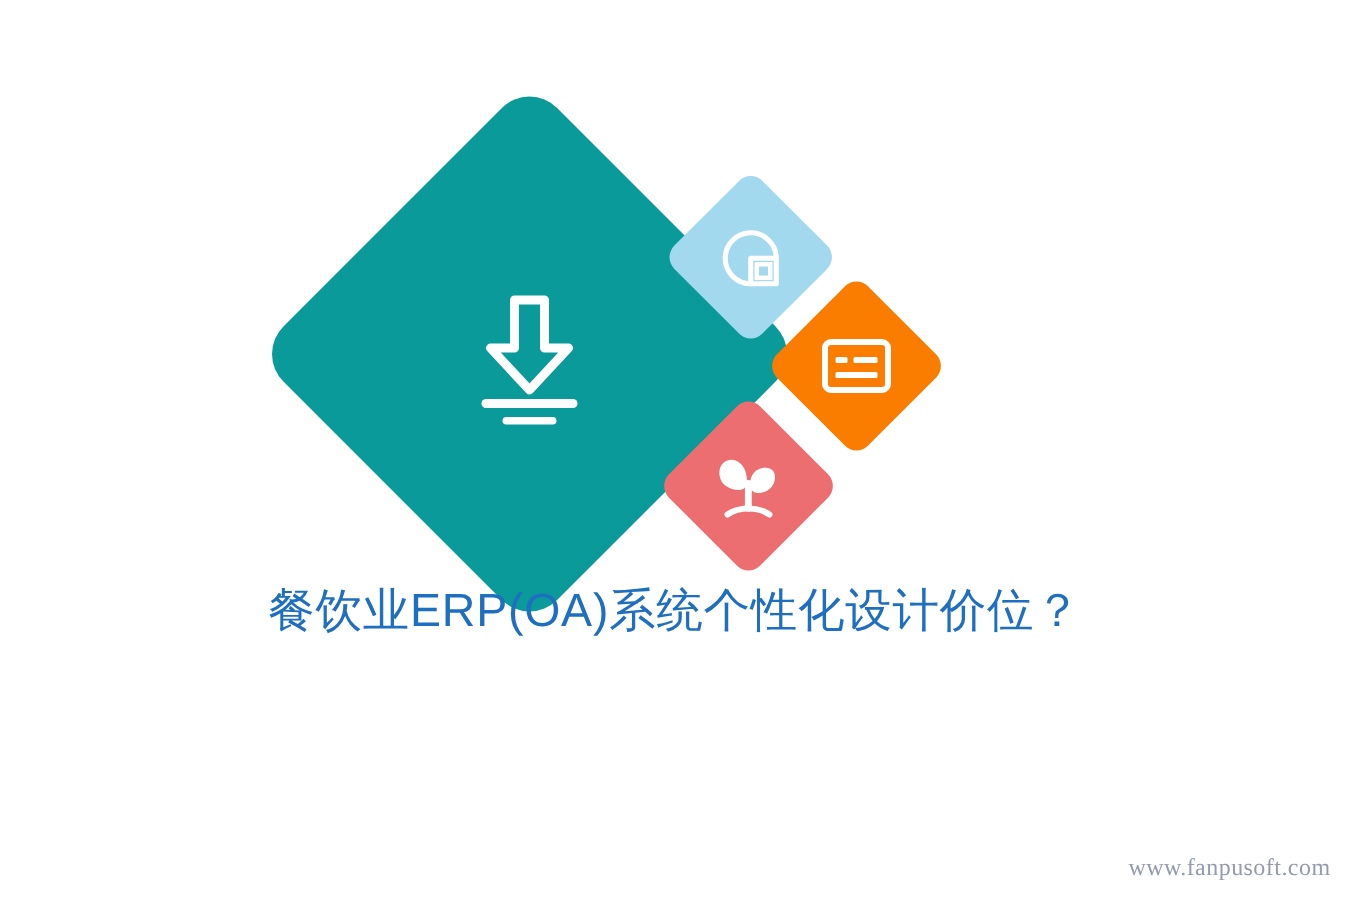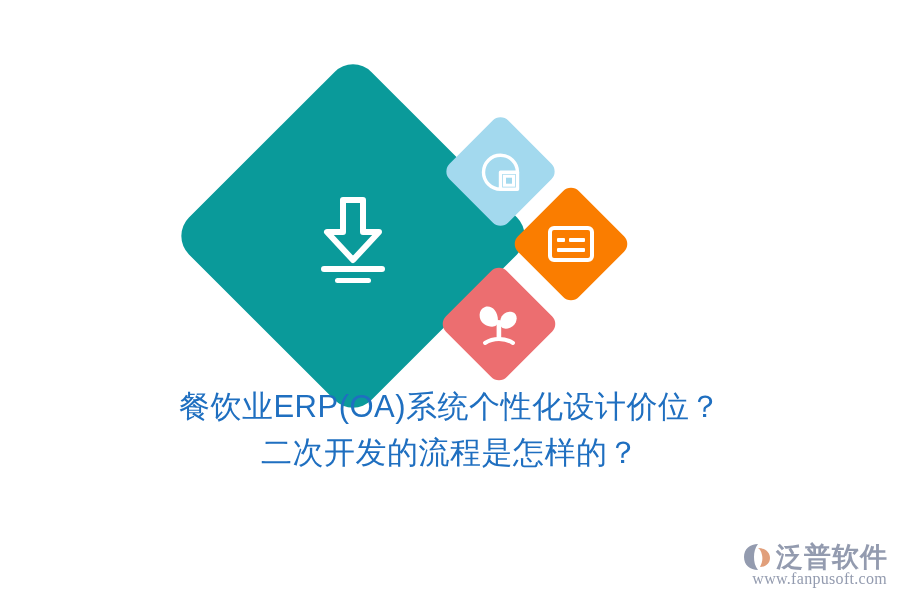--- a/index.html
+++ b/index.html
@@ -196,29 +196,19 @@
           <path d="M24 38 C18 38 13 40 10 42" fill="none" stroke="#ffffff" stroke-width="4" stroke-linecap="round"></path>
           <path d="M24 38 C30 38 35 40 38 42" fill="none" stroke="#ffffff" stroke-width="4" stroke-linecap="round"></path>
         </svg>
       </span>
     </div>
 
   </div>
 
   <div class="headline" style="color:#1F6FC0;">
     <span class="line">餐饮业ERP(OA)系统个性化设计价位？</span>
-    <span class="line">二次开发的流程是怎样的？</span>
   </div>
 
   <div class="watermark">
-    <div class="wm-row">
-      <span class="wm-mark">
-        <svg width="30" height="30" viewBox="0 0 30 30" aria-hidden="true">
-          <path d="M2 15 C2 7 8 2 16 2 C13 6 12 10 12 15 C12 20 13 24 16 28 C8 28 2 23 2 15 Z" fill="#8E96AB"></path>
-          <path d="M16 6 C23 6 28 10 28 16 C28 21 24 25 18 25 C20 21 21 17 20 13 C19 9 18 7 16 6 Z" fill="#E09A74"></path>
-        </svg>
-      </span>
-      <span class="wm-name">泛普软件</span>
-    </div>
     <div class="wm-url">www.fanpusoft.com</div>
   </div>
 
 </div>
 
 </body></html>

